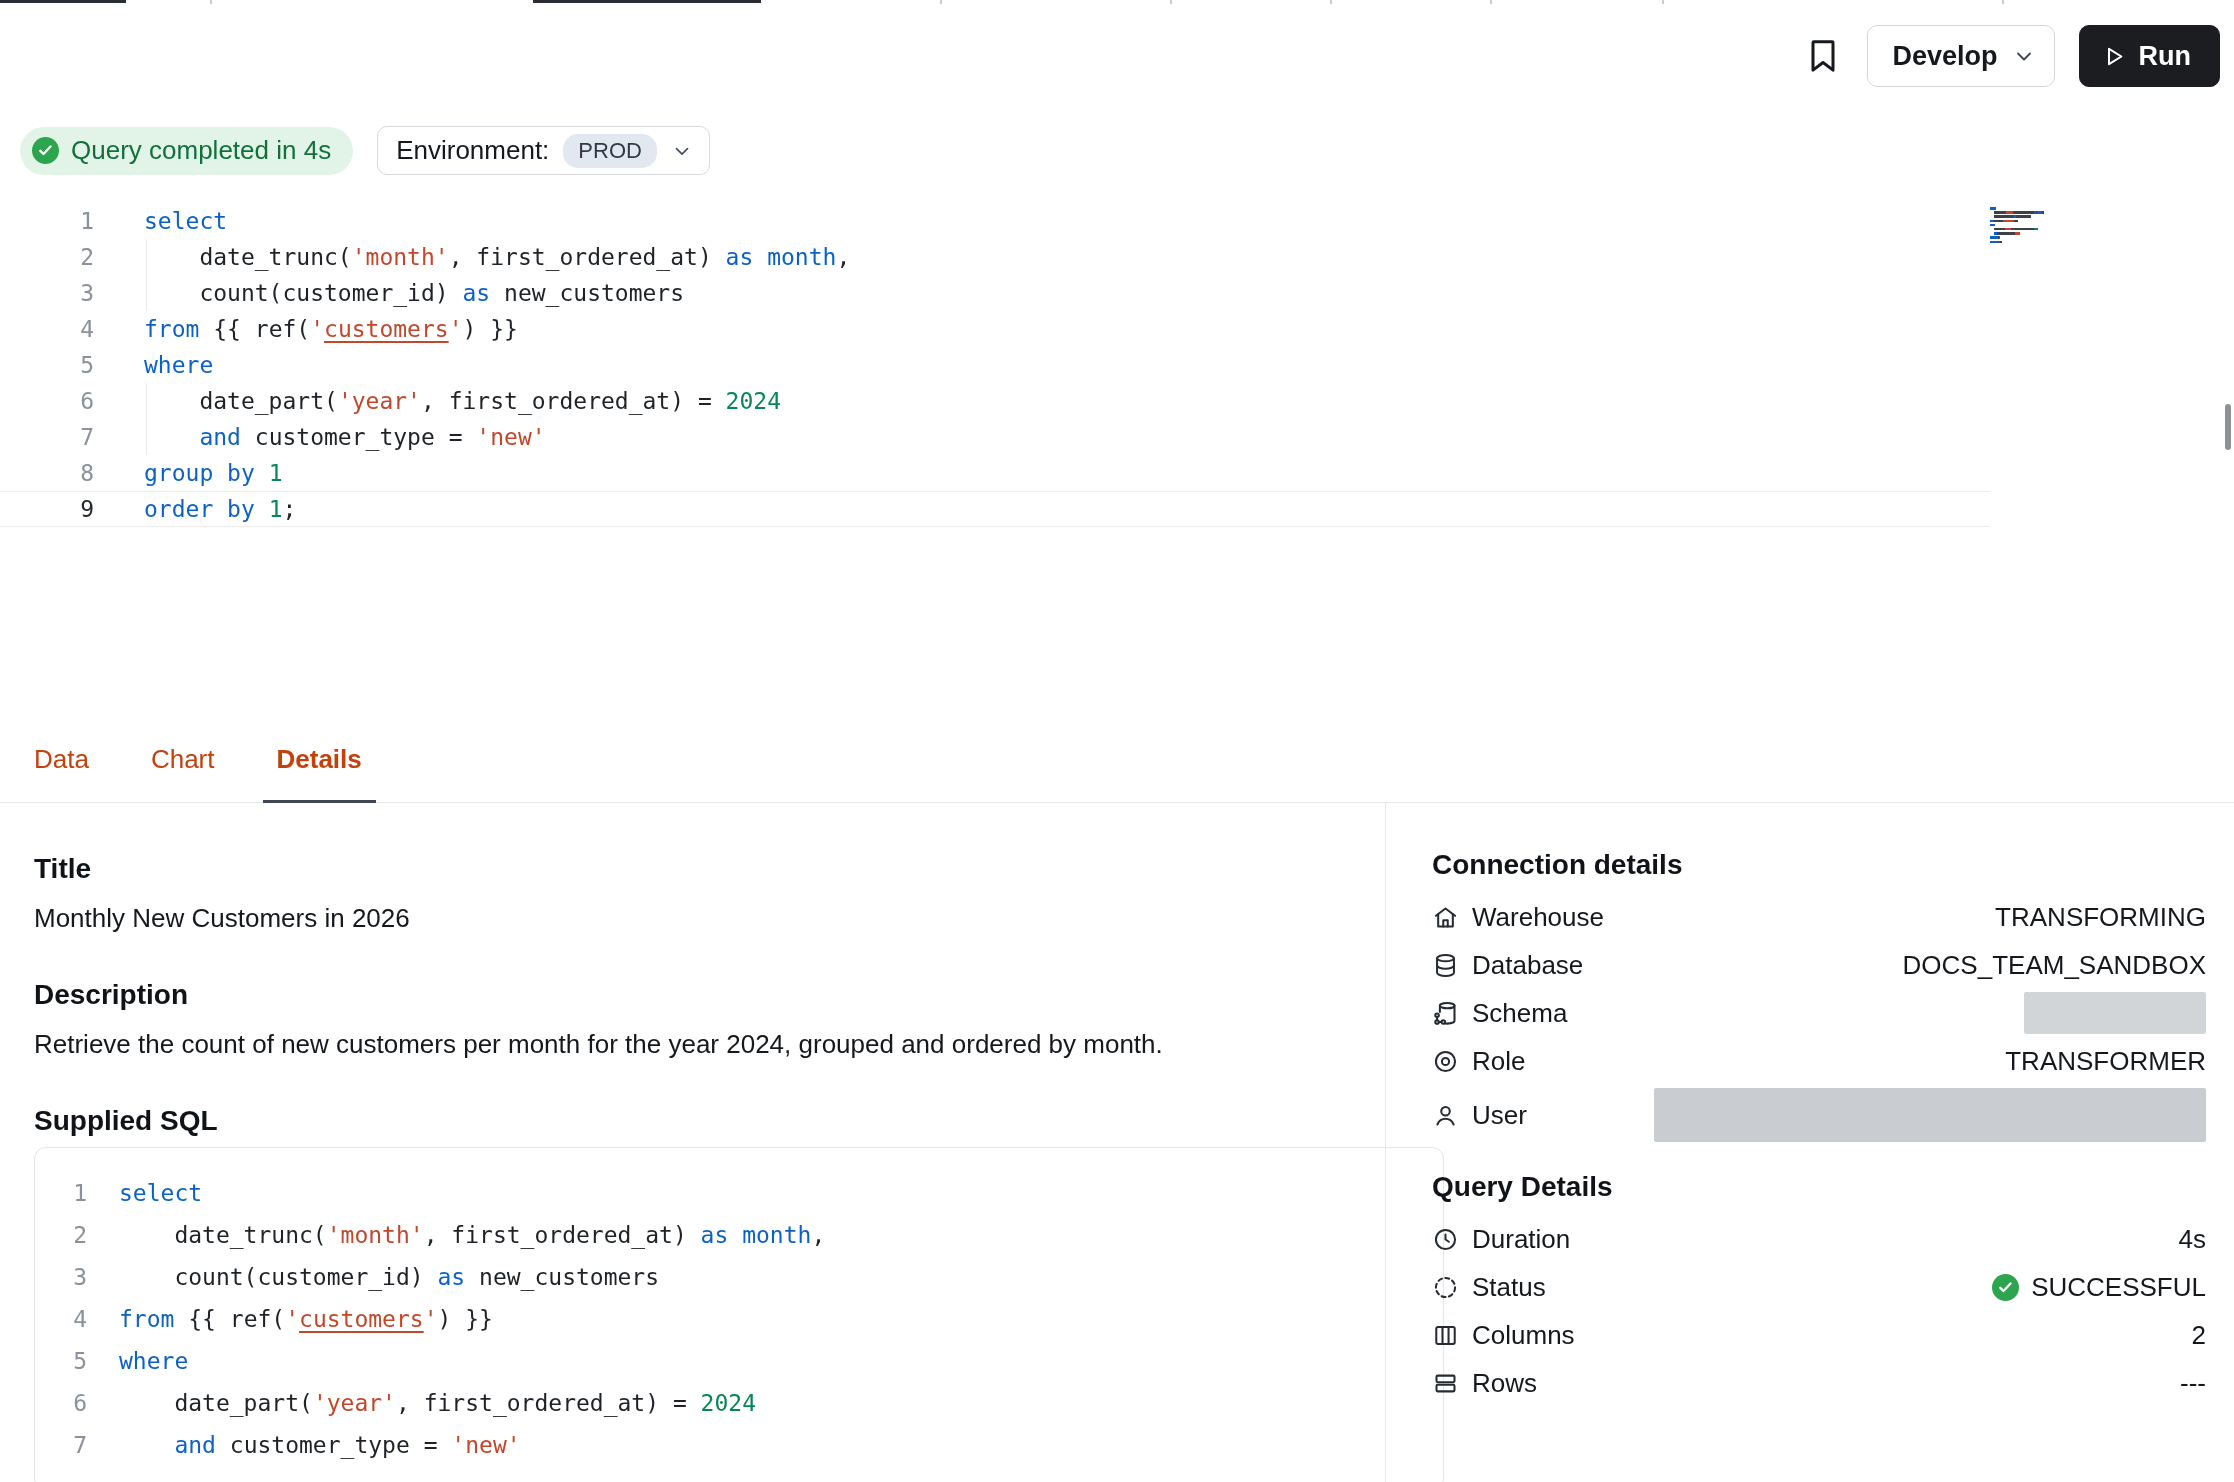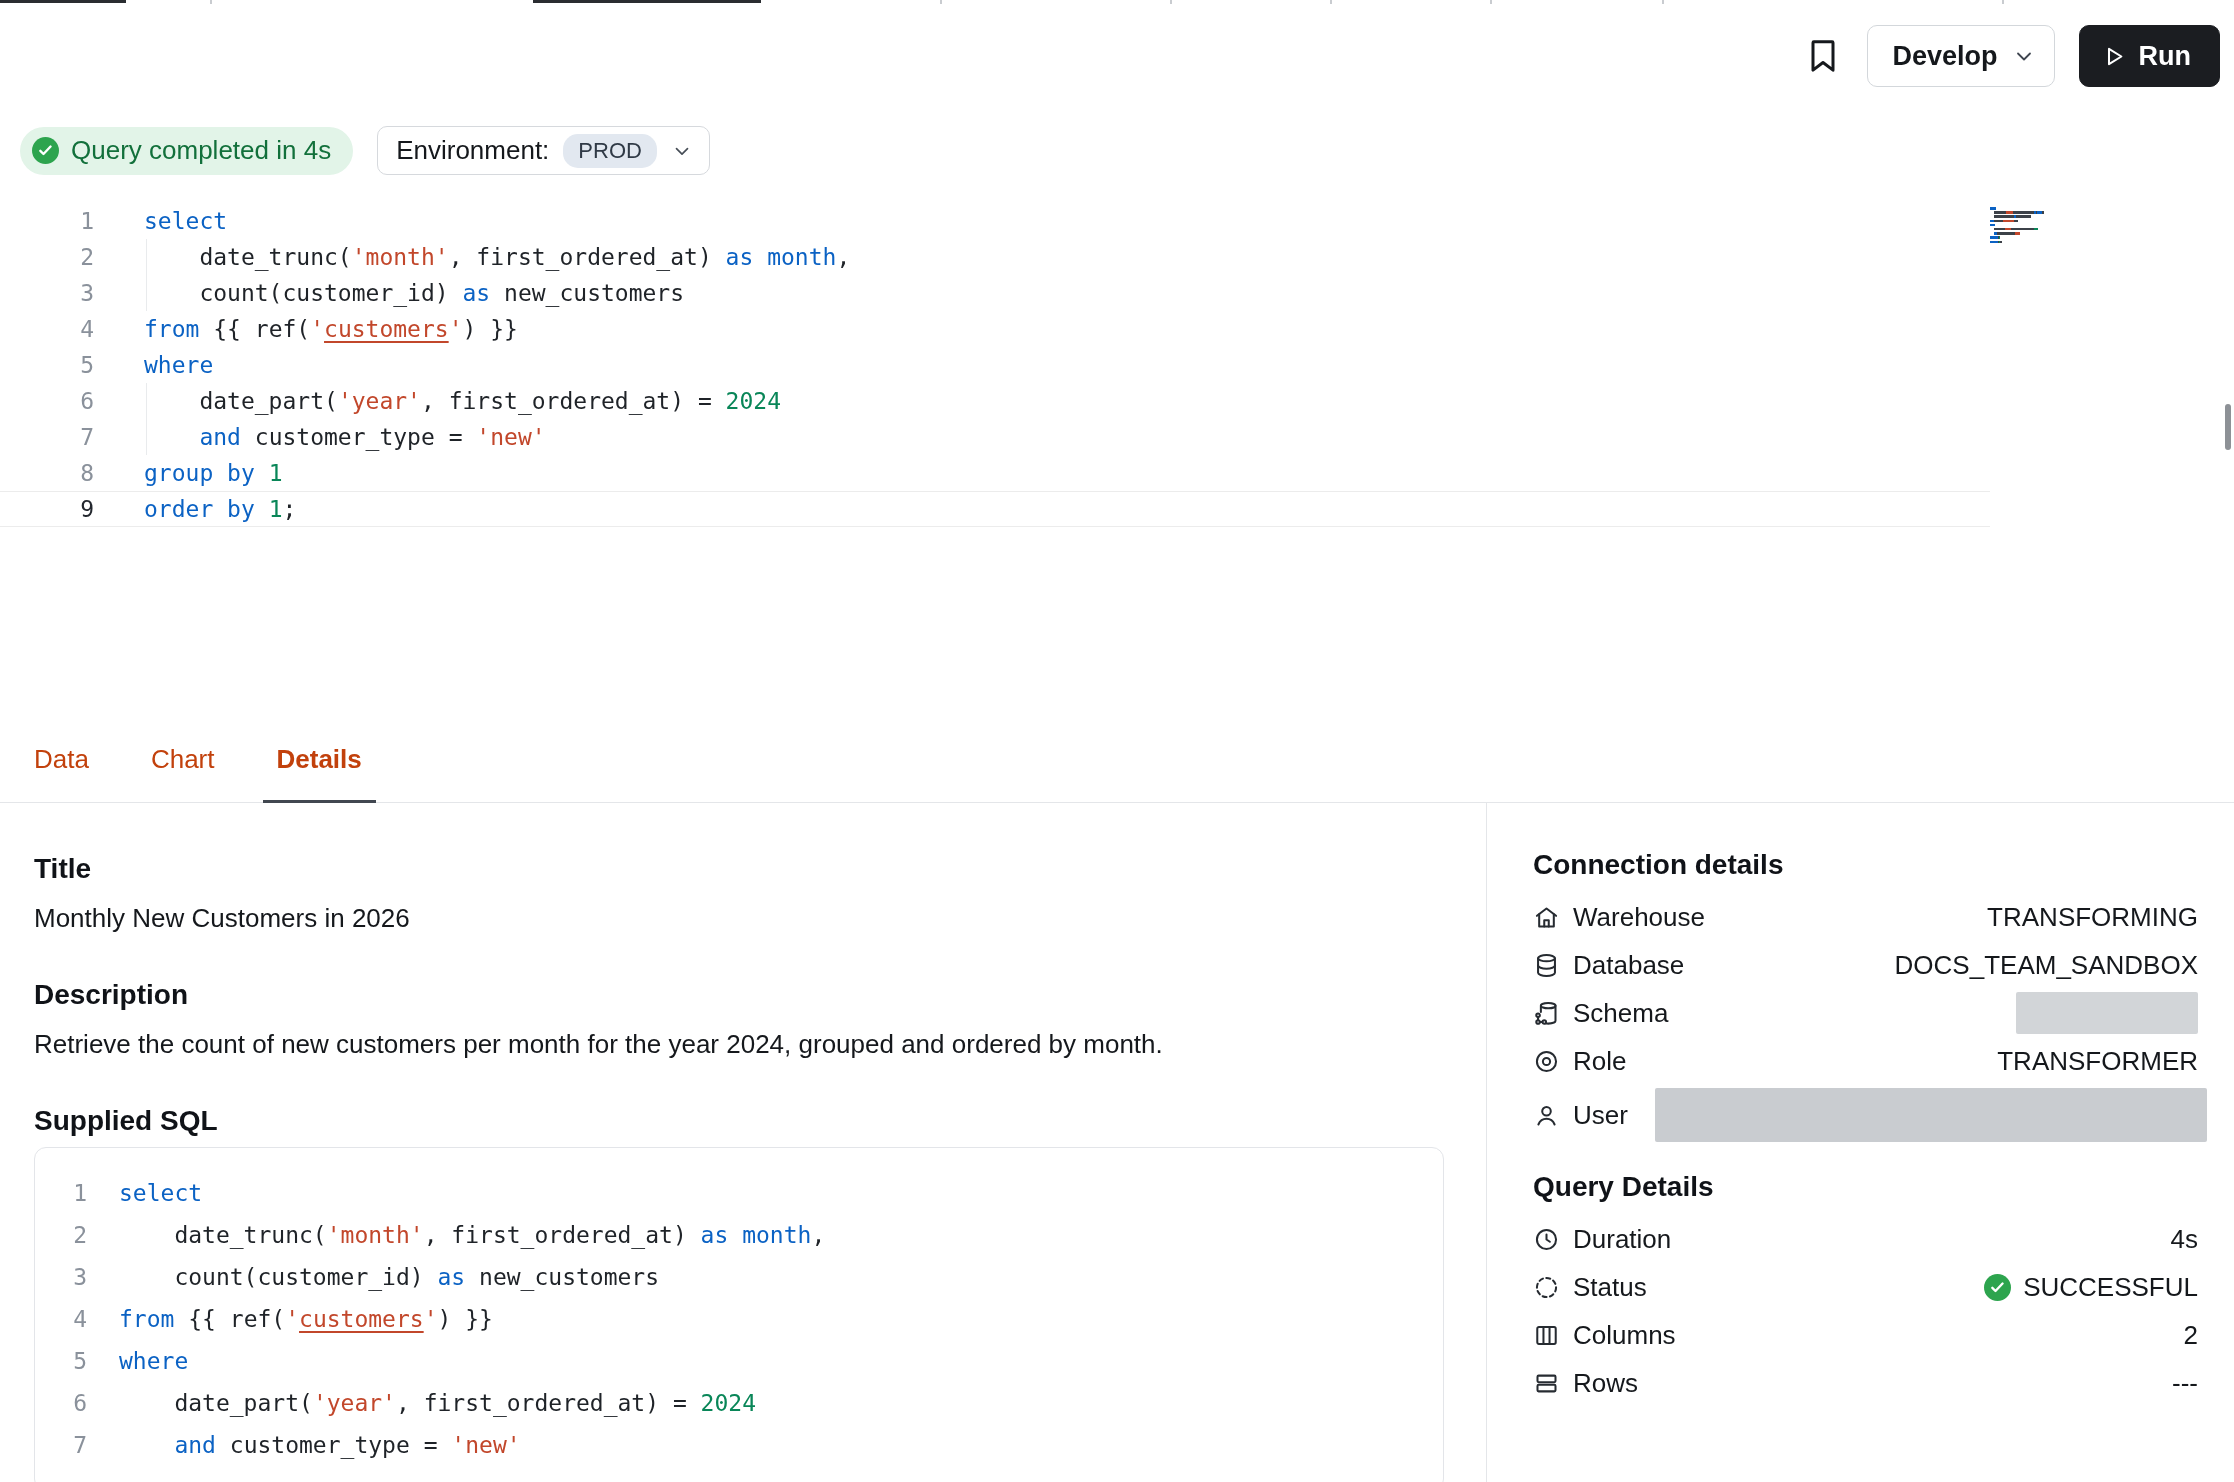--- a/index.html
+++ b/index.html
@@ -59,21 +59,21 @@
   
   .tabbar { margin-top:192px; height:84px; display:flex; align-items:stretch; padding-left:20px;
             border-bottom:1px solid #e4e6e9; gap:34px; }
   .tab { display:flex; align-items:center; padding:0 14px; font-size:26px; color:#c2410c; font-weight:500;
          border-bottom:3px solid transparent; margin-bottom:-1px; cursor:pointer; }
   .tab.active { font-weight:700; border-bottom-color:#414750; }
 
   
   .content { display:flex; height:680px; }
   .left { flex:1 1 auto; min-width:0; padding:50px 38px 0 34px; }
-  .right { width:748px; flex:none; border-left:1px solid #e4e6e9; padding:46px 36px 0 46px;margin-left:48px; }
+  .right { width:849px; flex:none; border-left:1px solid #e4e6e9; padding:46px 28px 0 46px;margin-left:48px; }
   .h { font-size:28px; font-weight:700; margin:0 0 16px; color:#101318; }
   .left .text { font-size:26px; margin:0 0 44px; color:#15181c; line-height:34px; }
   .h.sql { margin-bottom:10px; }
   .sql-card { border:1px solid #e3e5e9; border-radius:12px; padding:24px 0; width:1410px; background:#fff; }
   .sql-card .code-row { height:42px; line-height:42px; width:auto; }
   .sql-card .gutter { width:52px; }
   .sql-card .code { padding-left:32px; }
 
   
   .crow { display:flex; align-items:center; min-height:48px; font-size:26px; }

